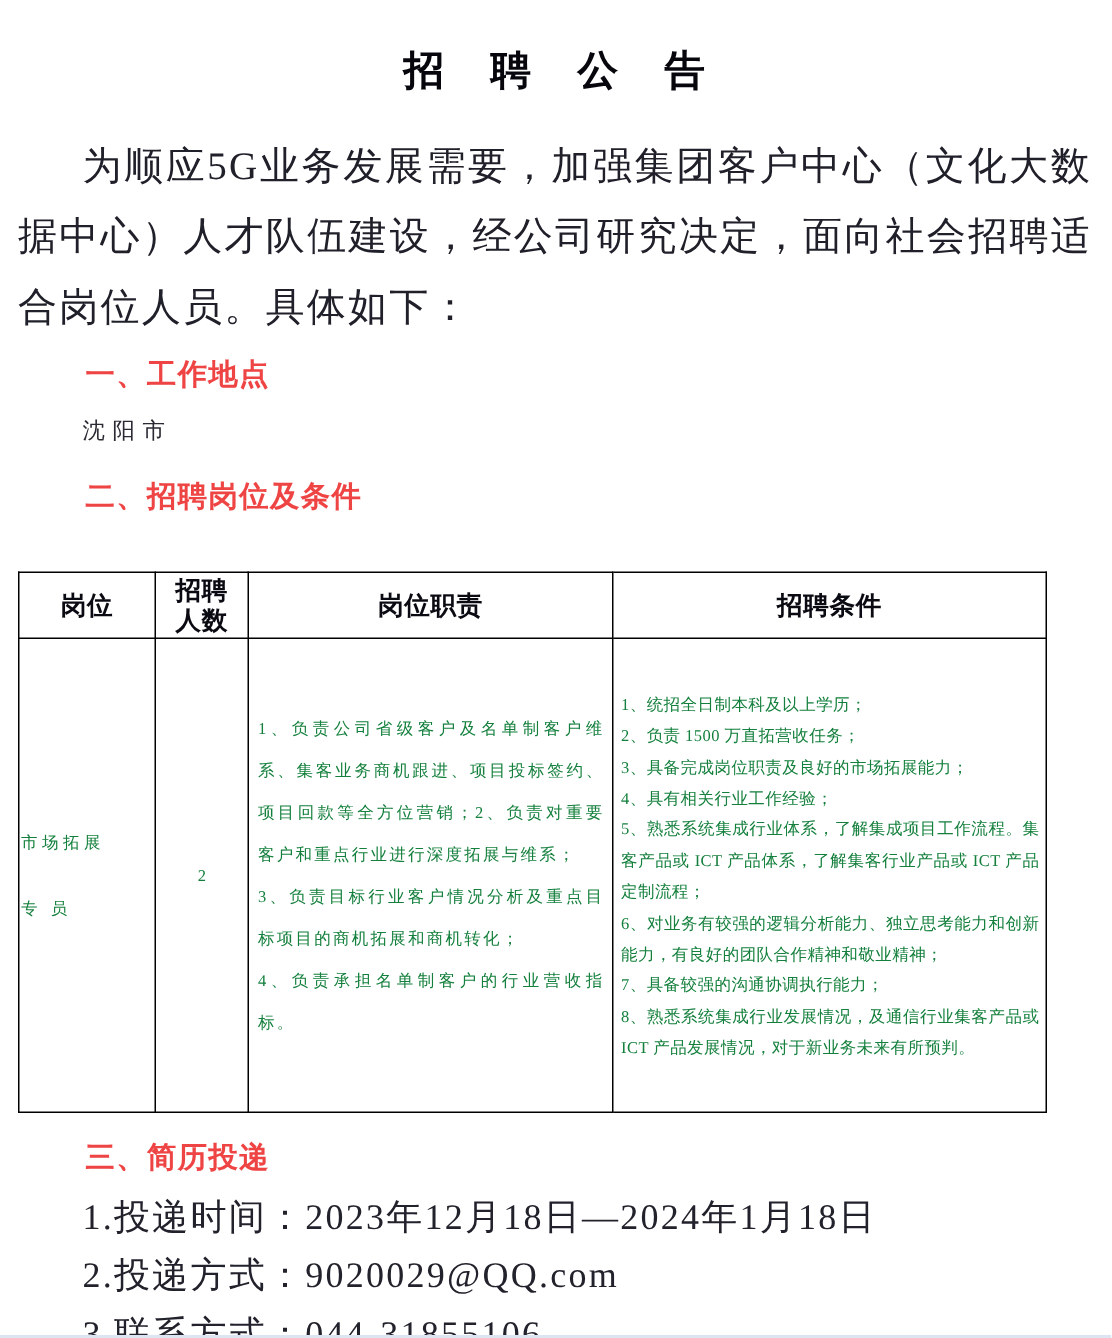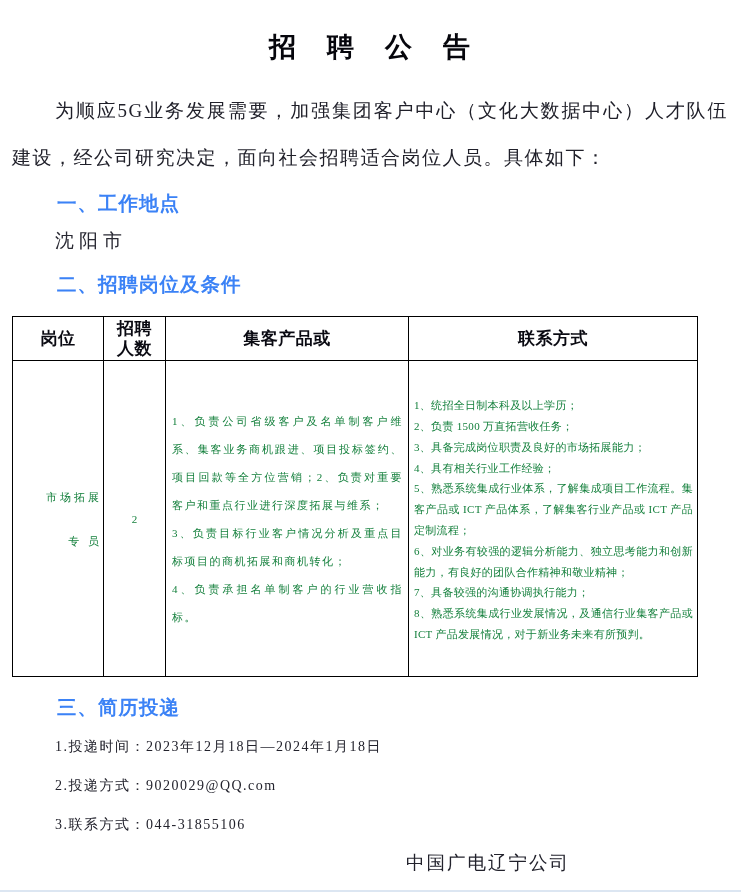--- a/index.html
+++ b/index.html
@@ -11,69 +11,69 @@
   }
   .page{width:741px;height:892px;position:relative;}
   .doc-title{
     padding-top:30px;text-align:center;
     font-family:"Liberation Sans","DejaVu Sans",sans-serif;
     font-weight:bold;font-size:27px;line-height:34px;color:#06060c;
     white-space:pre;letter-spacing:2px;
   }
   .intro{
     margin:23px 13px 0 12px;
-    font-size:19px;line-height:47px;letter-spacing:1.5px;
+    font-size:26px;line-height:47px;letter-spacing:1.5px;
     text-align:justify;text-indent:43px;color:#20202a;
   }
   .sec-heading{
     font-family:"Liberation Sans","DejaVu Sans",sans-serif;
-    font-weight:bold;font-size:19.5px;line-height:26px;color:#3b82f6;
+    font-weight:bold;font-size:19.5px;line-height:26px;color:#ef4444;
     margin:9px 0 0 57px;letter-spacing:1px;
   }
   .sec-heading.h2{margin-top:18px;}
   .sec-heading.h3{margin-top:17px;}
   .location{
-    margin:13px 0 15px 55px;font-size:19px;line-height:24px;
+    margin:13px 0 15px 55px;font-size:15px;line-height:24px;
     letter-spacing:5px;color:#2a2a34;
   }
   table.jobs{
-    margin:19px 0 0 12px;border-collapse:collapse;table-layout:fixed;
+    margin:37px 0 0 12px;border-collapse:collapse;table-layout:fixed;
     width:685px;
   }
   table.jobs col.c1{width:91px;}
   table.jobs col.c2{width:62px;}
   table.jobs col.c3{width:243px;}
   table.jobs col.c4{width:289px;}
   table.jobs th, table.jobs td{
     border:1px solid #000000;vertical-align:middle;
     font-size:11px;color:#15803d;
   }
   table.jobs th{
     height:43px;
     font-family:"Liberation Sans","DejaVu Sans",sans-serif;
     font-weight:bold;font-size:17px;color:#0a0a12;
     text-align:center;line-height:20px;padding:0 9px;letter-spacing:0.5px;
   }
   td.cell-position{
-    text-align:right;white-space:pre-line;line-height:44px;
+    text-align:left;white-space:pre-line;line-height:44px;
     font-size:17px;letter-spacing:3px;color:#2a2a34;
   }
   td.cell-headcount{text-align:center;font-size:17px;color:#2a2a34;}
   td.cell-duties{
     height:315px;
     padding:0 5px 0 6px;white-space:pre-line;text-align:justify;
     line-height:28px;letter-spacing:1.5px;vertical-align:middle;
   }
   td.cell-requirements{
     padding:3px 4px 0 5px;white-space:pre-line;text-align:justify;
     line-height:20.8px;letter-spacing:0.3px;vertical-align:top;
     font-size:16px;
   }
   .resume-item{
-    margin:15px 0 0 55px;font-size:14px;line-height:24px;
+    margin:15px 0 0 55px;font-size:24px;line-height:24px;
     letter-spacing:1.5px;color:#22222c;
   }
   .resume-item:first-of-type{margin-top:16px;}
   .sig-company{
     margin-top:14px;text-align:right;padding-right:171px;
     font-size:18.5px;line-height:24px;letter-spacing:2px;color:#22222c;
   }
   .bottom-rule{
     position:absolute;left:0;right:0;bottom:0;height:2px;background:#dce6f2;
   }
@@ -97,22 +97,22 @@
     <colgroup>
       <col class="c1">
         <col class="c2">
         <col class="c3">
         <col class="c4">
     </colgroup>
     <thead>
       <tr>
         <th>岗位</th>
         <th>招聘人数</th>
-        <th>集客产品或</th>
-        <th>联系方式</th>
+        <th>岗位职责</th>
+        <th>招聘条件</th>
       </tr>
     </thead>
     <tbody>
       <tr>
         <td class="cell-position">市场拓展
 专 员</td>
         <td class="cell-headcount">2</td>
         <td class="cell-duties">1、负责公司省级客户及名单制客户维系、集客业务商机跟进、项目投标签约、项目回款等全方位营销；2、负责对重要客户和重点行业进行深度拓展与维系；
 3、负责目标行业客户情况分析及重点目标项目的商机拓展和商机转化；
 4、负责承担名单制客户的行业营收指标。</td>

